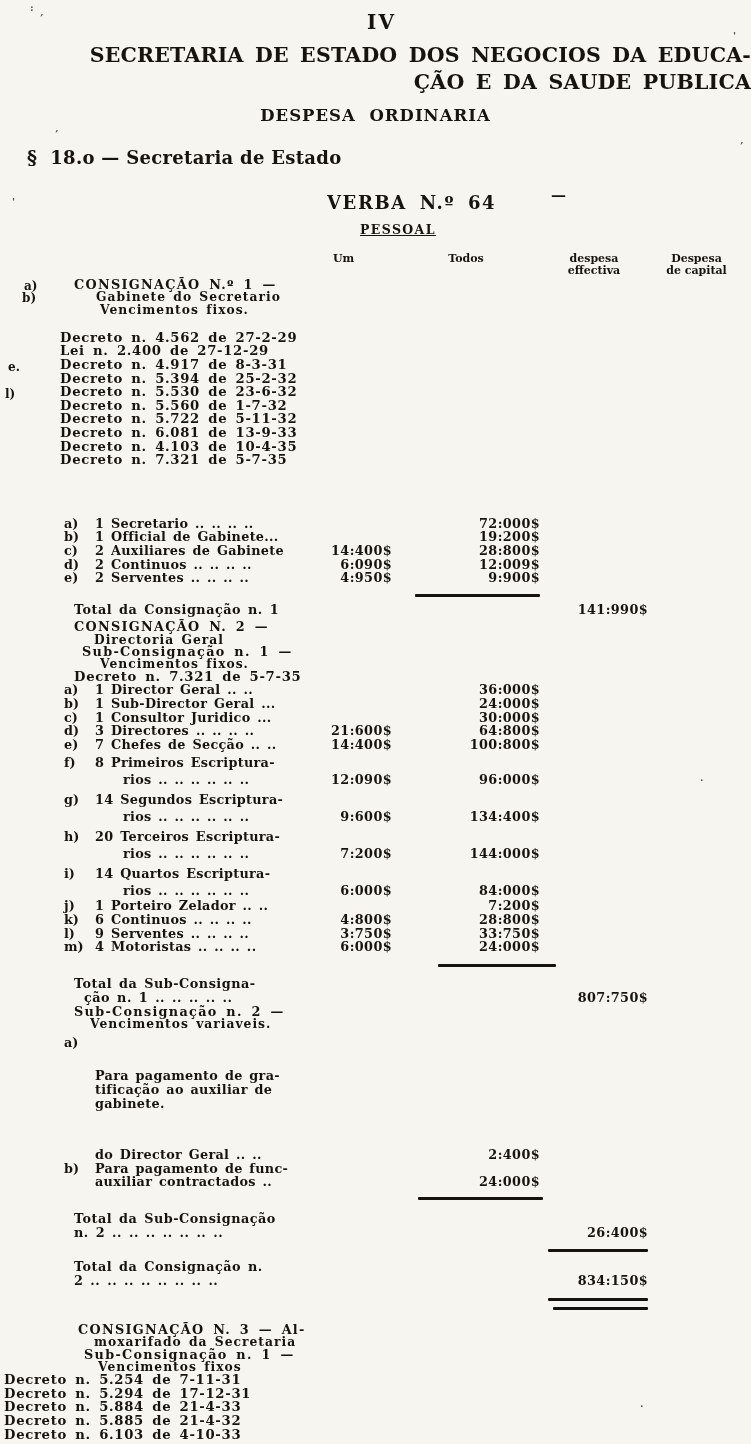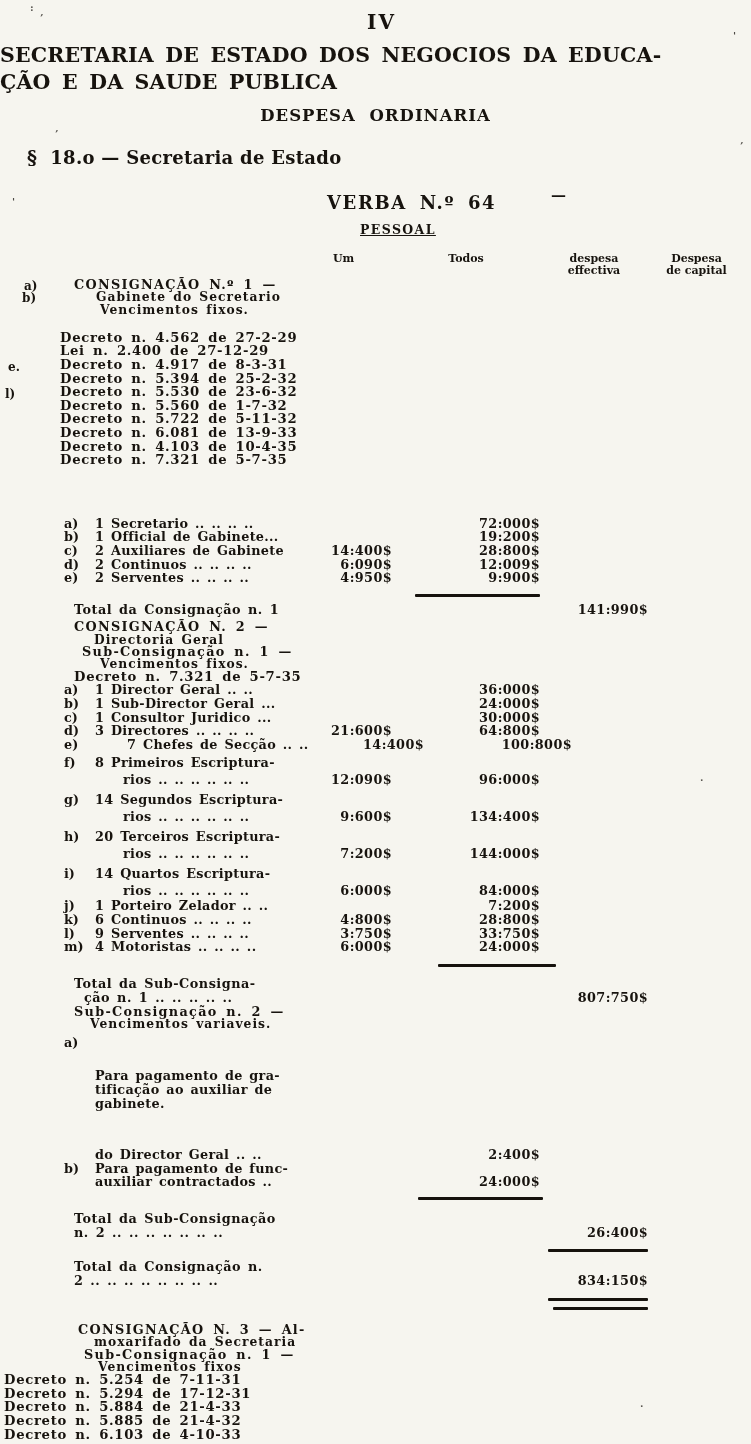--- a/index.html
+++ b/index.html
@@ -1,20 +1,20 @@
 <!DOCTYPE html>
 <html><head>
 <meta charset="utf-8">
 <style>
   html,body{margin:0;padding:0;background:#b9b7b1;}
   .page{position:relative;width:751px;height:1444px;background:#f6f5ef;
         font-family:"DejaVu Serif",serif;font-weight:700;color:#17130e;overflow:hidden;}
   .pg-num{position:absolute;top:10px;left:12px;right:0;text-align:center;
           font-size:20px;letter-spacing:2px;}
-  .title{position:absolute;top:42px;left:0;right:0;text-align:left;
+  .title{position:absolute;top:42px;left:0;right:0;text-align:right;
          font-size:20.5px;line-height:27px;letter-spacing:.2px;word-spacing:4px;}
   .subtitle{position:absolute;top:106px;left:0;right:0;text-align:center;
             font-size:16.5px;letter-spacing:1px;word-spacing:7px;}
   .sect{position:absolute;top:146px;left:27px;font-size:18px;letter-spacing:.3px;}
   .sect .smark{font-size:19px;margin-right:13px;}
   .verba{position:absolute;top:192px;left:327px;font-size:18px;letter-spacing:1.6px;word-spacing:5px;}
   .verba-dash{position:absolute;top:186px;left:551px;font-size:15px;}
   .pessoal{position:absolute;top:222px;left:360px;font-size:12.5px;letter-spacing:1.4px;
            text-decoration:underline;}
   .colhead{position:absolute;top:253px;left:60px;width:685px;display:flex;
@@ -180,21 +180,21 @@
       <div class="ln i">
         <span class="c-mark">d)</span>
         <span class="c-label" style="padding-left: 0px;">3 Directores .. .. .. ..</span>
         <span class="c-um">21:600$</span>
         <span class="c-todos">64:800$</span>
         <span class="c-eff"></span>
         <span class="c-cap"></span>
       </div>
       <div class="ln i">
         <span class="c-mark">e)</span>
-        <span class="c-label" style="padding-left: 0px; margin-left: 32px;">7 Chefes de Secção .. ..</span>
+        <span class="c-label" style="padding-left: 0px;">7 Chefes de Secção .. ..</span>
         <span class="c-um">14:400$</span>
         <span class="c-todos">100:800$</span>
         <span class="c-eff"></span>
         <span class="c-cap"></span>
       </div>
       <div class="ln i2" style="margin-top: 3px;">
         <span class="c-mark">f)</span>
         <span class="c-label" style="padding-left: 0px;">8 Primeiros Escriptura-</span>
         <span class="c-um"></span>
         <span class="c-todos"></span>

